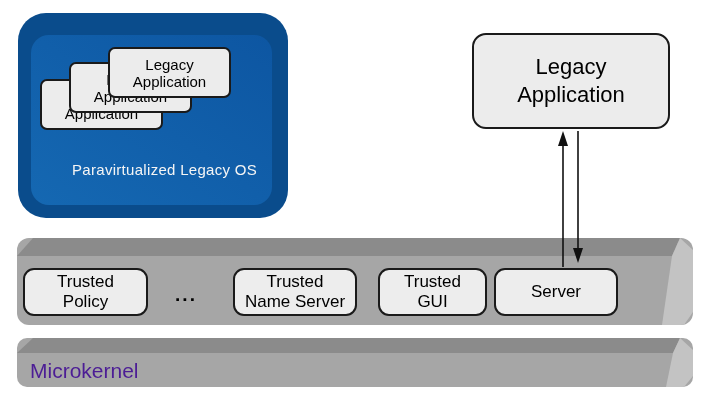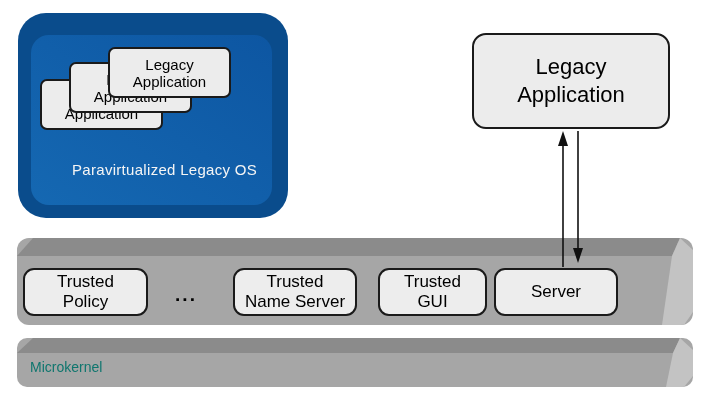--- a/index.html
+++ b/index.html
@@ -28,21 +28,21 @@
   .trusted.policy { left:494px; width:124px; }
   .dots {
     position:absolute; left:160px; top:284px; width:52px; height:24px;
     font-size:19px; font-weight:bold; letter-spacing:2px; text-align:center; color:#000;
   }
   .os-label {
     position:absolute; left:32px; top:161px; font-size:15px; color:#f5f5f5;
     letter-spacing:0.3px; white-space:nowrap;margin-left:40px;
   }
   .kernel-label {
-    position:absolute; left:30px; top:359px; font-size:14px; color:#0f766e; white-space:nowrap;
+    position:absolute; left:30px; top:359px; font-size:21px; color:#4c1d95; white-space:nowrap;
   }
 </style>
 </head>
 <body>
 
 <div class="canvas">
 
   <svg class="layer-svg" viewBox="0 0 703 407">
     <defs>
       <linearGradient id="blueFace" x1="0" y1="1" x2="1" y2="0">

